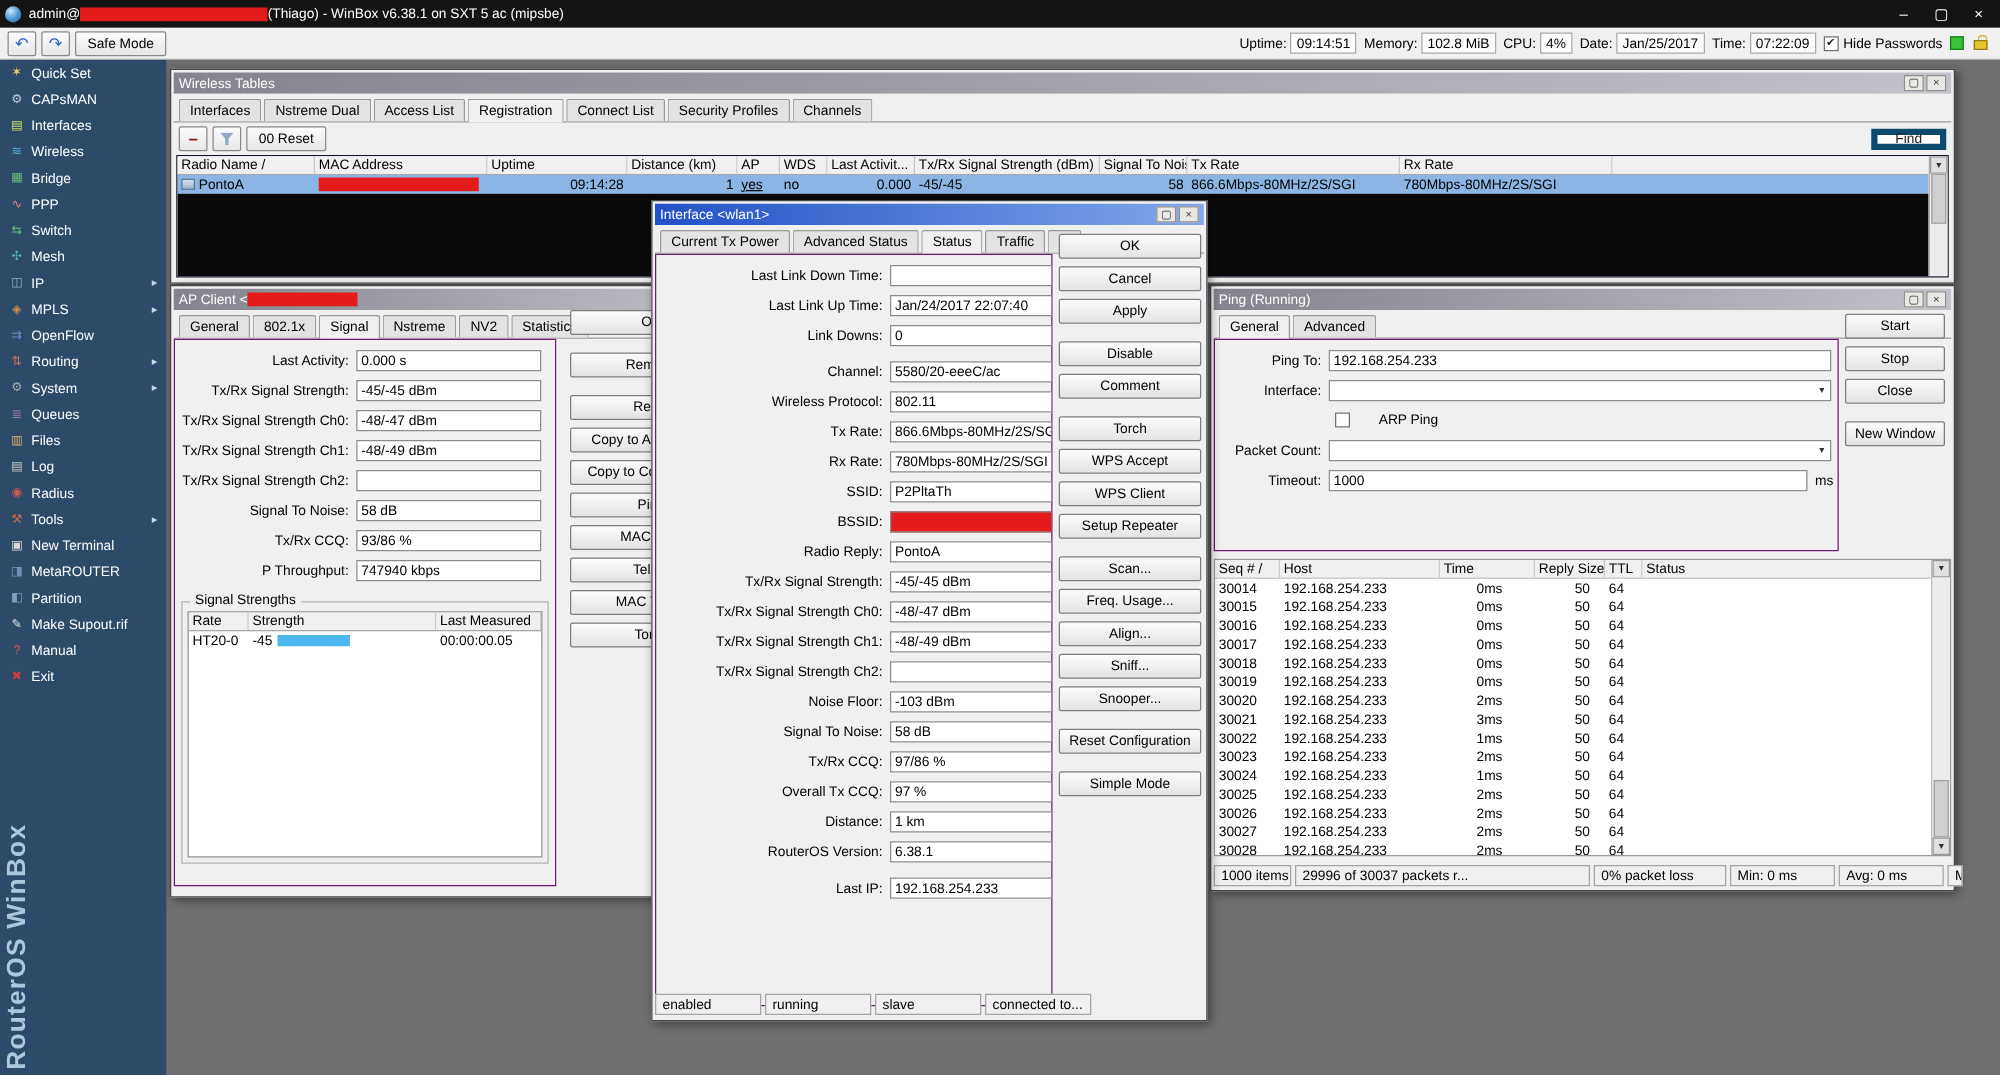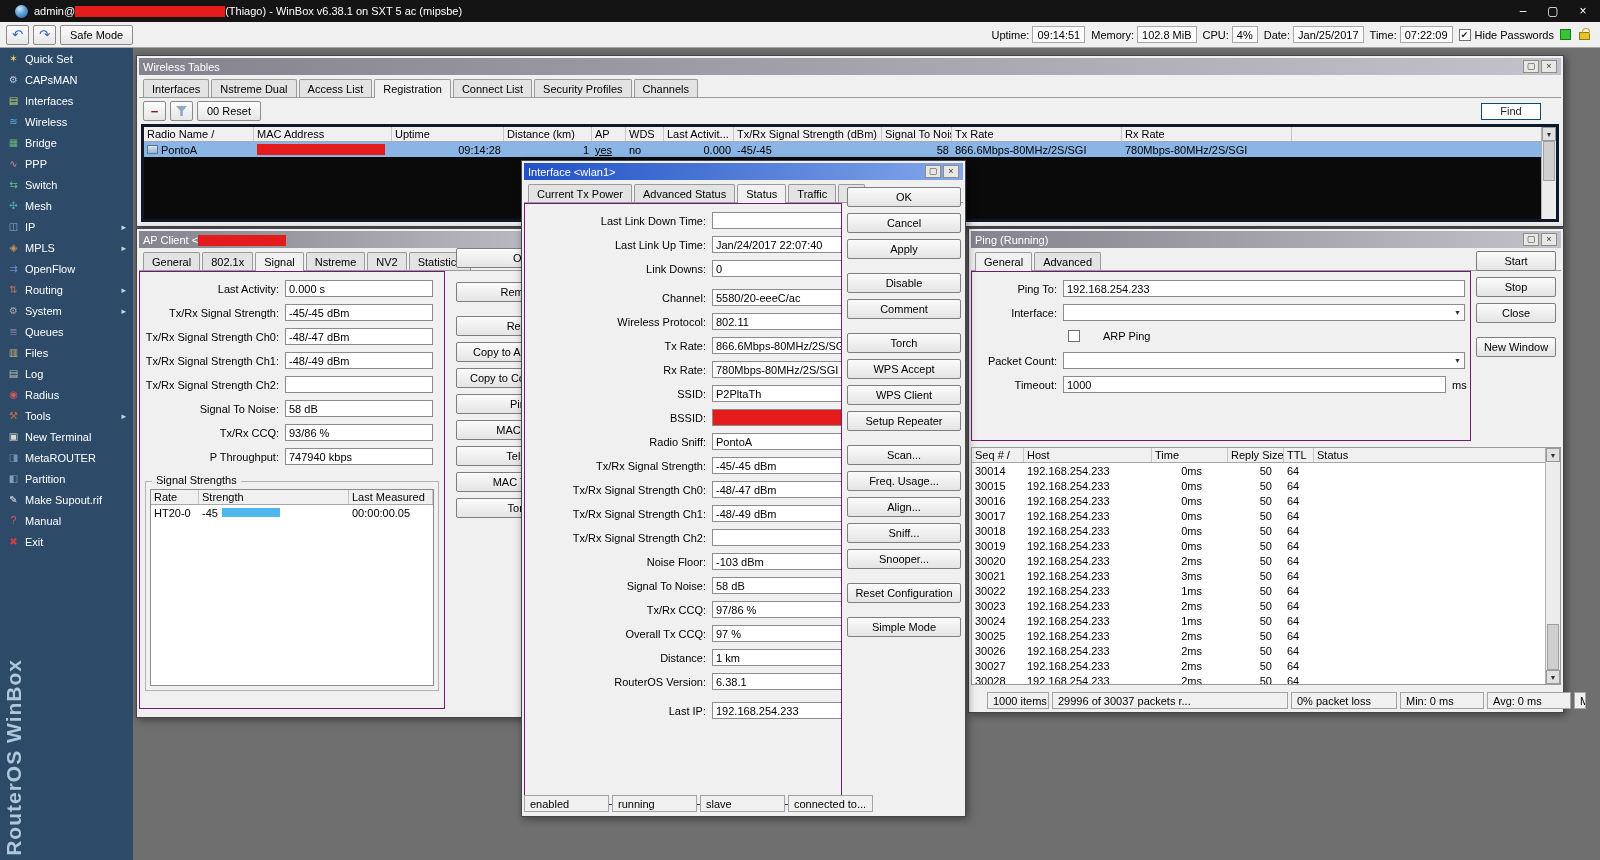--- a/index.html
+++ b/index.html
@@ -1,20 +1,20 @@
 <!DOCTYPE html>
 <html><head>
 <meta charset="utf-8">
 <style>
 *{margin:0;padding:0;box-sizing:border-box}
 html,body{width:1600px;height:860px}
 body{font-family:"Liberation Sans","DejaVu Sans",sans-serif;font-size:11px;color:#000;background:#6f6f6f;overflow:hidden;position:relative}
 
 
-.titlebar{position:absolute;top:0;left:0;right:0;height:22px;background:#141414;color:#fff;display:flex;align-items:center;gap:6px;padding:0 2px 0 15px;z-index:60}
+.titlebar{position:absolute;top:0;left:0;right:0;height:22px;background:#141414;color:#fff;display:flex;align-items:center;gap:6px;padding:0 2px 0 4px;z-index:60}
 .app-icon{width:13px;height:13px;border-radius:50%;background:radial-gradient(circle at 35% 30%,#cfe8fa,#5aa0d8 45%,#1d5f9e);flex:0 0 13px}
 .tb-title{display:flex;align-items:center;white-space:nowrap}
 .redbar{background:#e31b1b;display:inline-block;height:11px;vertical-align:-2px}
 .caps{margin-left:auto;display:flex}
 .cap-btn{width:30px;height:20px;display:flex;align-items:center;justify-content:center;font-size:12px;color:#fff;cursor:pointer}
 .mainbar{position:absolute;top:22px;left:0;right:0;height:26px;background:#f0f0f0;border-bottom:1px solid #a8a8a8;display:flex;align-items:center;gap:4px;padding:0 6px;z-index:59}
 .tbtn{height:20px;border:1px solid #8b8b8b;background:linear-gradient(#fcfcfc,#e7e7e7);display:inline-flex;align-items:center;justify-content:center;padding:0 9px;white-space:nowrap;cursor:pointer;border-radius:2px}
 .tbtn.sq{width:23px;padding:0}
 .arrowglyph{color:#2f62c8;font-size:13px;line-height:1}
 .statgroup{margin-left:auto;display:flex;align-items:center;gap:6px}
@@ -70,27 +70,27 @@
 .gh{display:flex;align-items:center;padding:0 3px;border-right:1px solid #c6c6c6;overflow:hidden;white-space:nowrap;flex:0 0 auto;background:#f0f0f0}
 .gh-fill{flex:1;background:#f0f0f0}
 .gc{display:flex;align-items:center;padding:0 3px;overflow:hidden;white-space:nowrap;flex:0 0 auto}
 .gc.r{justify-content:flex-end}
 .grow{display:flex;flex:0 0 15px;height:15px;cursor:pointer}
 .grow.sel{background:#8ab5e4}
 .rowicon{display:none}
 .rowicon.show{display:inline-block;width:11px;height:9px;margin-right:3px;background:linear-gradient(#d8e4f0,#9ab2cc);border:1px solid #5a7a9a}
 .macred{display:none}
 .macred.show{display:inline-block;width:128px;height:11px;background:#e31b1b}
-.wt-wrap{flex:1;display:flex;overflow:hidden;margin:0 2px 2px;border:3px solid #0f172a}
+.wt-wrap{flex:1;display:flex;overflow:hidden;margin:0 2px 2px;border:1px solid #0f172a}
 .wt-main{flex:1;display:flex;flex-direction:column;overflow:hidden}
 .wt-void{flex:1;background:#0a0a0b}
 .wtoolbar{flex:0 0 26px;display:flex;align-items:center;gap:4px;padding:0 4px}
 .minus{color:#8c1616;font-weight:bold;font-size:13px;line-height:1}
 .funnel{width:11px;height:10px;background:#8fa8c8;clip-path:polygon(0 0,100% 0,62% 50%,62% 100%,38% 100%,38% 50%)}
-.findbox{margin-left:auto;margin-right:16px;width:60px;height:17px;border:1px solid #0c4a6e;background:#fff;display:flex;align-items:center;justify-content:center;color:#222;cursor:pointer}
+.findbox{margin-left:auto;margin-right:0;width:60px;height:17px;border:5px solid #0c4a6e;background:#fff;display:flex;align-items:center;justify-content:center;color:#222;cursor:pointer}
 .vscroll{flex:0 0 15px;display:flex;flex-direction:column;background:#e8e8e8;border-left:1px solid #b0b0b0}
 .colsel{flex:0 0 14px;border:1px solid #9a9a9a;background:#e0e0e0;display:flex;align-items:center;justify-content:center;font-size:7px;color:#333;cursor:pointer}
 .track{flex:1;display:flex;flex-direction:column;background:#ececec}
 .thumb{background:#cfcfcf;border:1px solid #a0a0a0;margin:0 1px}
 .sbtn{flex:0 0 14px;border:1px solid #9a9a9a;background:#e0e0e0;display:flex;align-items:center;justify-content:center;font-size:7px;color:#333;cursor:pointer}
 
 
 .ptable{position:absolute;border:1px solid #9a9a9a;background:#fff;display:flex;overflow:hidden}
 .pt-main{flex:1;display:flex;flex-direction:column;overflow:hidden}
 .pt-rows{flex:1;overflow:hidden;background:#fff}
@@ -865,21 +865,21 @@
       <div class="vscroll">
         <div class="colsel">▼</div>
         <div class="track">
             <div class="thumb" style="height:46px;margin-top:auto"></div>
           </div>
         <div class="sbtn">▼</div>
       </div>
     </div>
     <div class="statusbar" style="left:2px;right:2px;bottom:3px">
 
-        <div class="seg" style="width: 62px; margin-left: 16px;">
+        <div class="seg" style="width: 62px;">
           <span>1000 items</span>
         </div>
 
         <div class="seg" style="width: 236px;">
           <span>29996 of 30037 packets r...</span>
         </div>
 
         <div class="seg" style="width: 106px;">
           <span>0% packet loss</span>
         </div>
@@ -978,21 +978,21 @@
           </div>
 
           <div class="frow">
             <div class="flabel">BSSID:</div>
             <div class="field red">
               <span></span>
             </div>
           </div>
 
           <div class="frow">
-            <div class="flabel">Radio Sniff:</div>
+            <div class="flabel">Radio Reply:</div>
             <div class="field">
               <span>PontoA</span>
             </div>
           </div>
 
           <div class="frow">
             <div class="flabel">Tx/Rx Signal Strength:</div>
             <div class="field">
               <span>-45/-45 dBm</span>
             </div>

